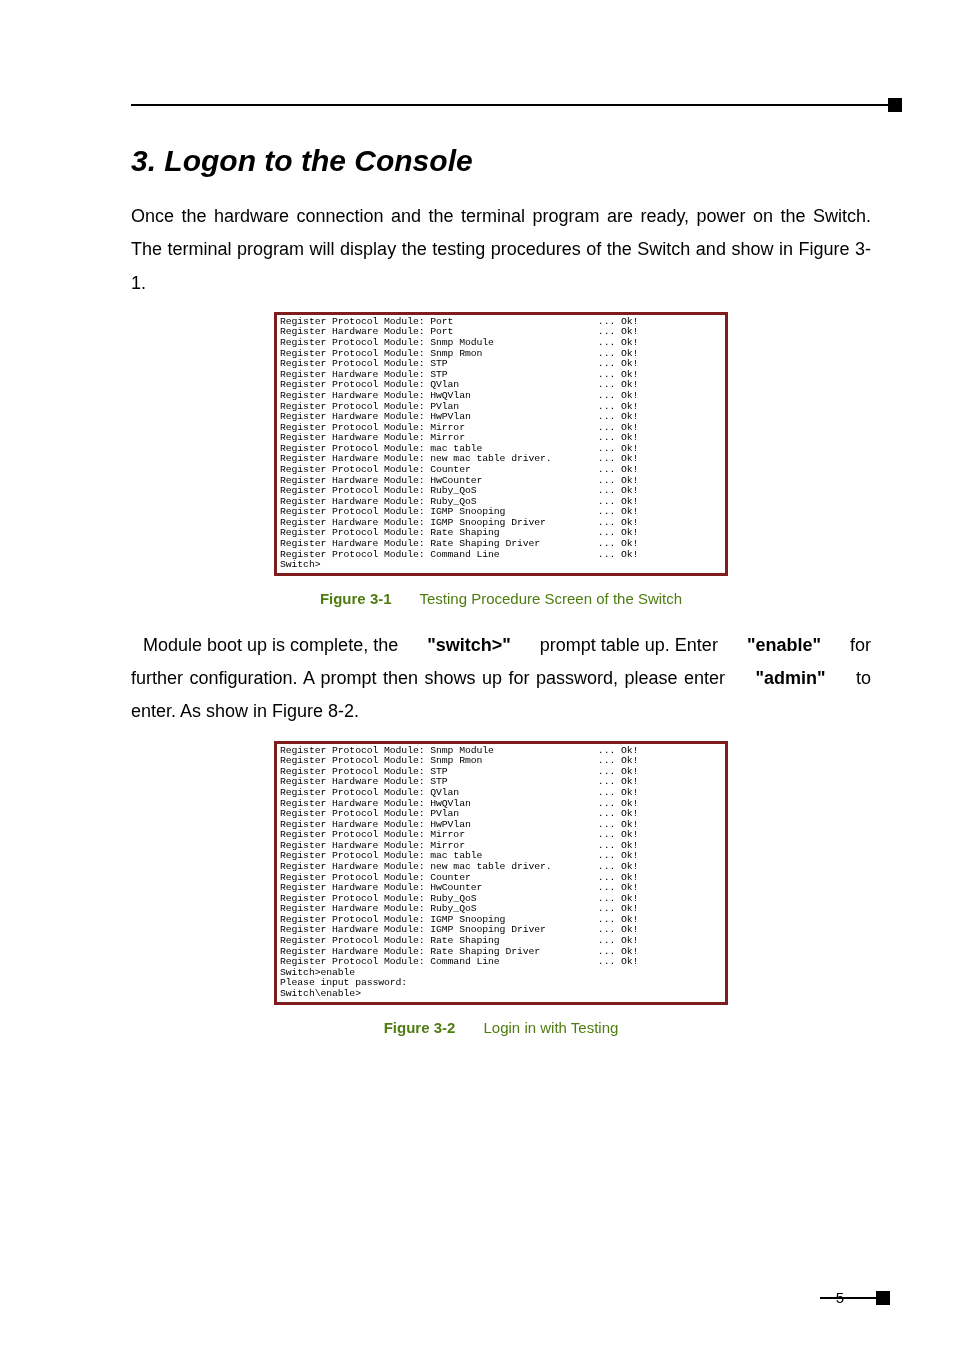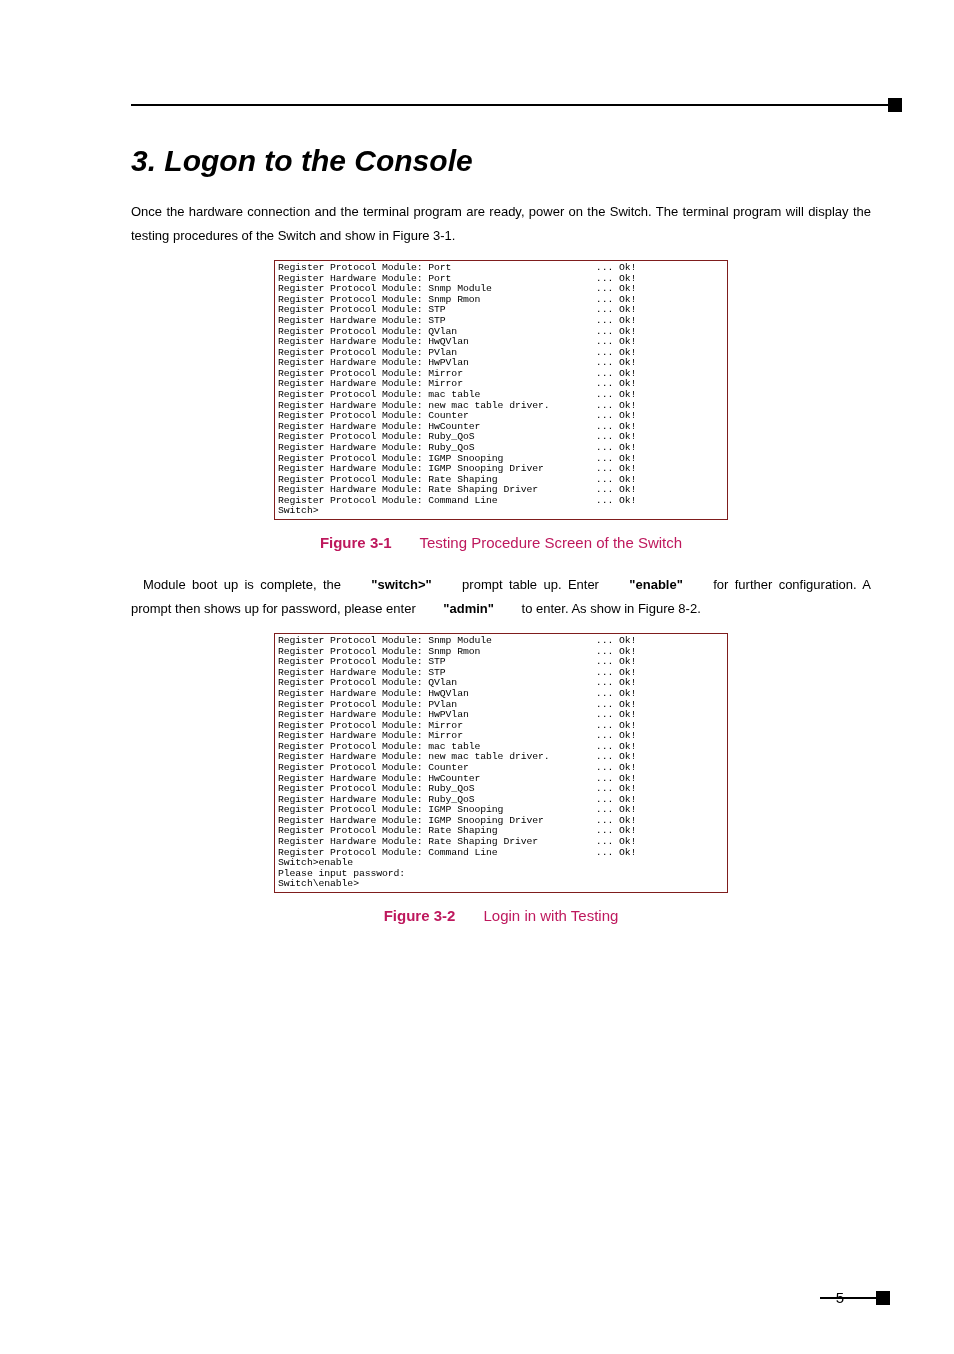--- a/index.html
+++ b/index.html
@@ -30,44 +30,44 @@
     h2.section-title {
       font-family: Arial, Helvetica, sans-serif;
       font-style: italic;
       font-weight: bold;
       font-size: 30px;
       margin-top: 60px;
       margin-bottom: 22px;
       color: #000;
     }
     p.body {
-      font-size: 13px;
+      font-size: 18px;
       line-height: 1.85;
       text-align: justify;
       color: #000;
       margin-bottom: 12px;
     }
     .bold { font-weight: bold; }
     .terminal {
       width: 454px;
       margin: 10px auto 14px auto;
-      border: 1px solid #7f1d1d;
+      border: 3px solid #7f1d1d;
       background: #fff;
       padding: 2px 3px;
       font-family: "Courier New", monospace;
       font-size: 9.8px;
       line-height: 1.08;
       white-space: pre;
       letter-spacing: -0.1px;
     }
     .fig-caption {
       text-align: center;
       font-size: 15px;
       margin: 10px 0 22px 0;
-      color: #be185d;
+      color: #4d7c0f;
     }
     .fig-caption .fig-label { font-weight: bold; }
     .footer {
       position: absolute;
       bottom: 48px;
       right: 64px;
       font-size: 15px;
       display: flex;
       align-items: center;
       gap: 8px;

